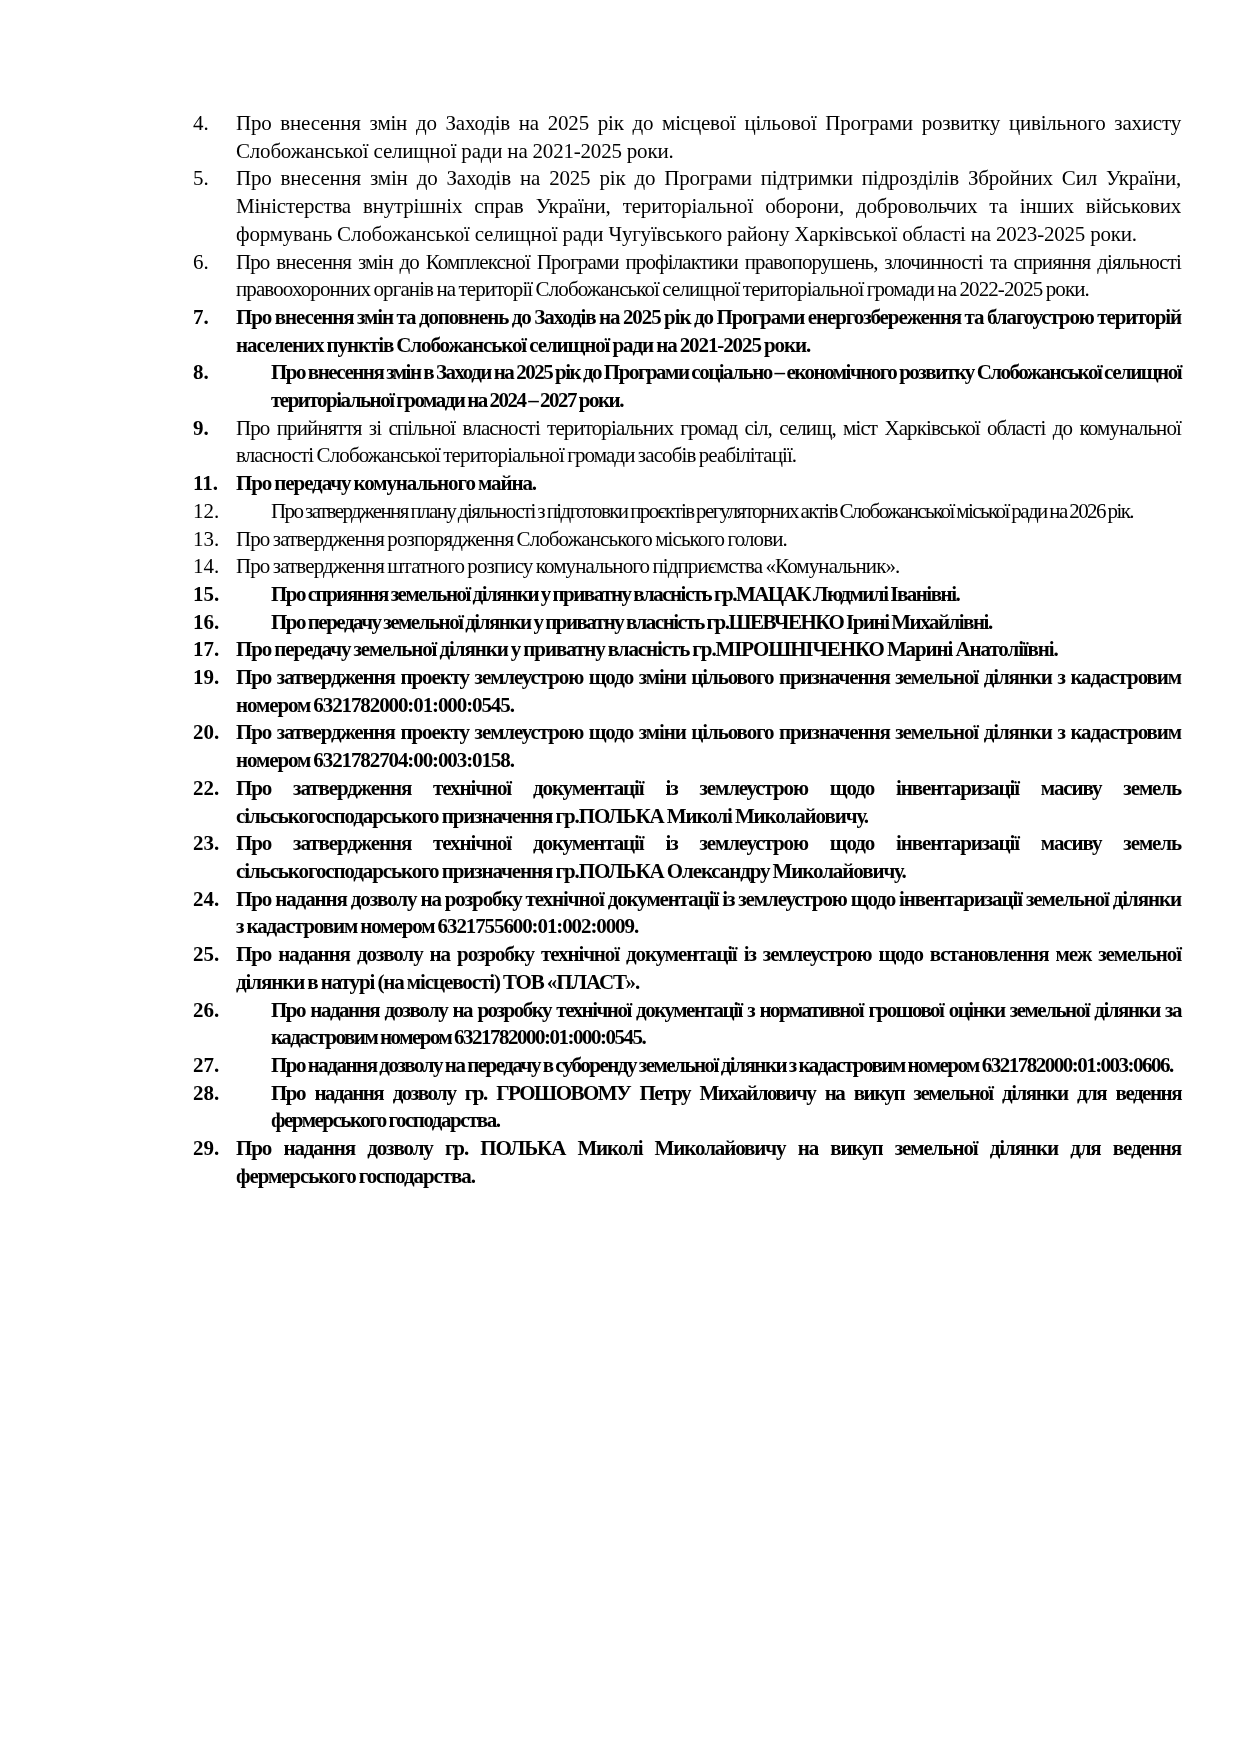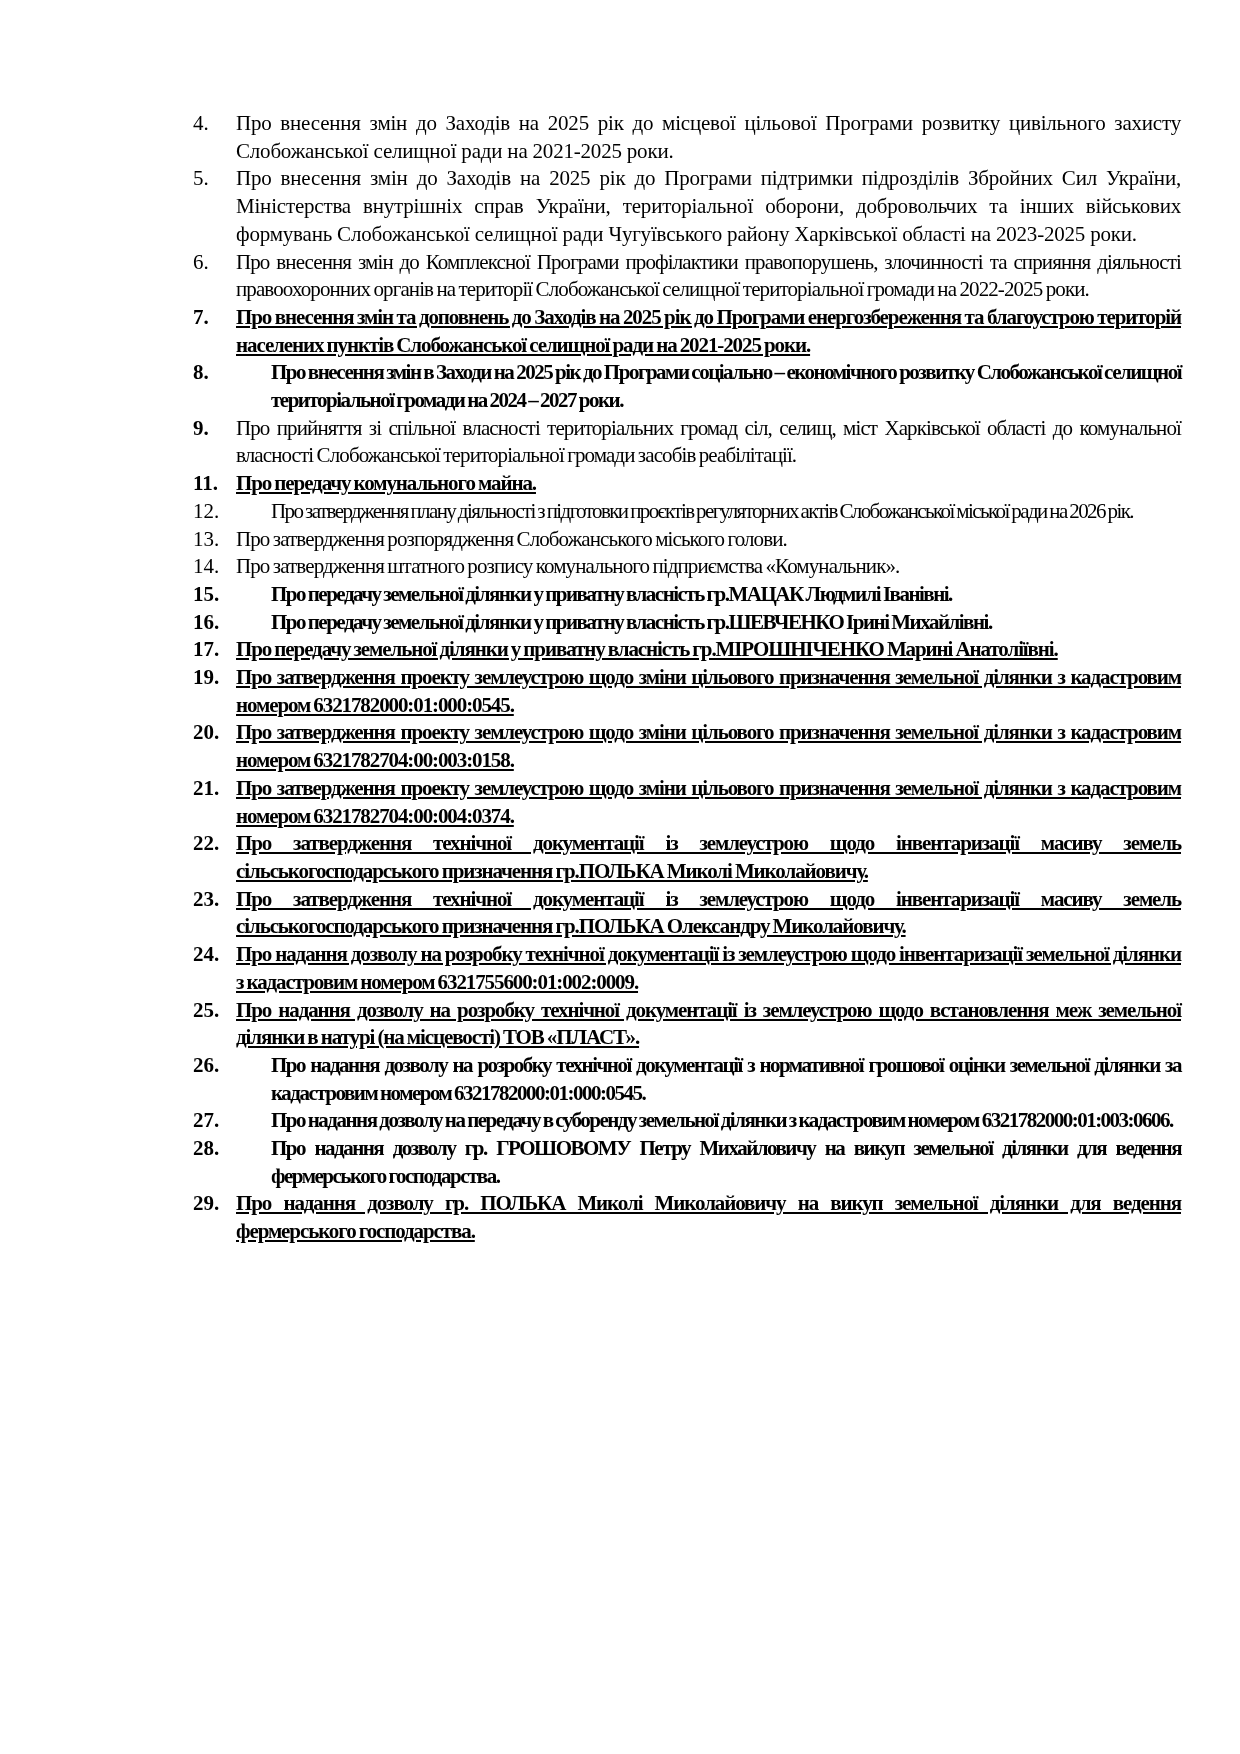--- a/index.html
+++ b/index.html
@@ -44,21 +44,20 @@
       letter-spacing: -0.9px;
       word-spacing: -1px;
     }
     .tight .agenda-text {
       letter-spacing: -1.6px;
       word-spacing: -1px;
       margin-left: 35px;
     }
     .bold.condensed .agenda-text {
       letter-spacing: -1.1px;
-      text-decoration: underline;
     }
     .bold.tight .agenda-text {
       letter-spacing: -1.5px;
       word-spacing: -1px;
     }
   </style>
 </head>
 <body>
 
 <div class="page">
@@ -97,41 +96,37 @@
   <div class="agenda-item condensed">
     <span class="agenda-num">13.</span>
     <span class="agenda-text">Про затвердження розпорядження Слобожанського міського голови.</span>
   </div>
   <div class="agenda-item condensed">
     <span class="agenda-num">14.</span>
     <span class="agenda-text">Про затвердження  штатного   розпису комунального підприємства «Комунальник».</span>
   </div>
   <div class="agenda-item bold tight">
     <span class="agenda-num">15.</span>
-    <span class="agenda-text">Про передачу земельної ділянки у приватну власність гр.МАЦАК Людмилі Іванівні.</span>
+    <span class="agenda-text">Про сприяння земельної ділянки у приватну власність гр.МАЦАК Людмилі Іванівні.</span>
   </div>
   <div class="agenda-item bold tight">
     <span class="agenda-num">16.</span>
     <span class="agenda-text">Про передачу земельної ділянки у приватну власність гр.ШЕВЧЕНКО Ірині Михайлівні.</span>
   </div>
   <div class="agenda-item bold condensed">
     <span class="agenda-num">17.</span>
     <span class="agenda-text">Про передачу земельної ділянки у приватну власність гр.МІРОШНІЧЕНКО Марині Анатоліївні.</span>
   </div>
   <div class="agenda-item bold condensed">
     <span class="agenda-num">19.</span>
     <span class="agenda-text">Про затвердження проекту землеустрою щодо зміни цільового призначення земельної ділянки з кадастровим номером 6321782000:01:000:0545.</span>
   </div>
   <div class="agenda-item bold condensed">
     <span class="agenda-num">20.</span>
     <span class="agenda-text">Про затвердження проекту землеустрою щодо зміни цільового призначення земельної ділянки з кадастровим номером 6321782704:00:003:0158.</span>
-  </div>
-  <div class="agenda-item bold condensed">
-    <span class="agenda-num">21.</span>
-    <span class="agenda-text">Про затвердження проекту землеустрою щодо зміни цільового призначення земельної ділянки з кадастровим номером 6321782704:00:004:0374.</span>
   </div>
   <div class="agenda-item bold condensed">
     <span class="agenda-num">22.</span>
     <span class="agenda-text">Про затвердження технічної документації із землеустрою щодо інвентаризації масиву земель сільськогосподарського призначення гр.ПОЛЬКА Миколі Миколайовичу.</span>
   </div>
   <div class="agenda-item bold condensed">
     <span class="agenda-num">23.</span>
     <span class="agenda-text">Про затвердження технічної документації із землеустрою щодо інвентаризації масиву земель сільськогосподарського призначення гр.ПОЛЬКА Олександру Миколайовичу.</span>
   </div>
   <div class="agenda-item bold condensed">

